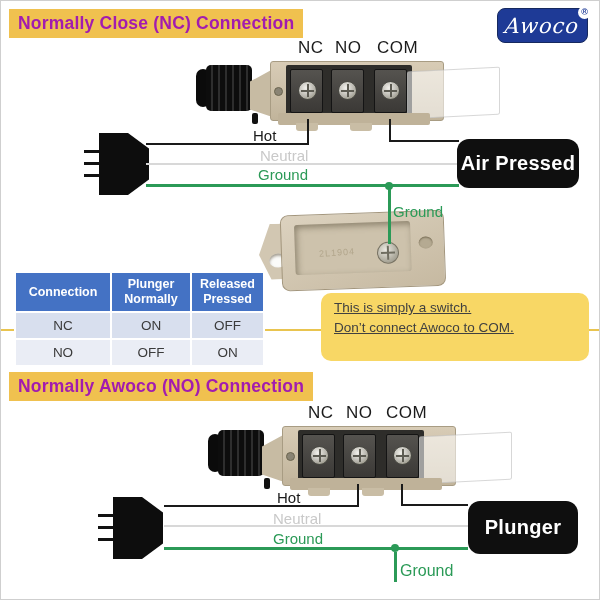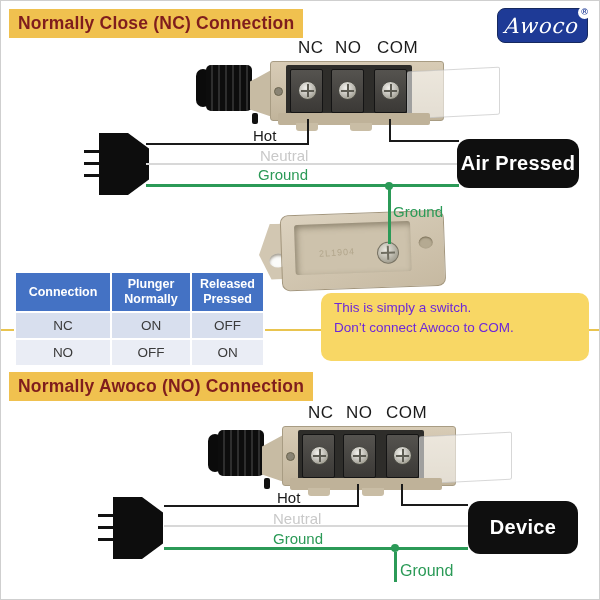--- a/index.html
+++ b/index.html
@@ -4,21 +4,21 @@
 <style>
   html,body{margin:0;padding:0;background:#fff;}
   .canvas{
     position:relative;width:600px;height:600px;background:#ffffff;
     font-family:"Liberation Sans",sans-serif;overflow:hidden;
     border:1px solid #cfcfcf;box-sizing:border-box;
   }
 
   
   .title-badge{
-    position:absolute;background:#F0C14F;color:#7f1d1d;
+    position:absolute;background:#F0C14F;color:#a21caf;
     font-size:17.5px;font-weight:bold;padding:4px 9px;line-height:21px;
     letter-spacing:.2px;z-index:3;
   }
   .black-box{
     position:absolute;background:#0f0f0f;color:#ffffff;font-weight:bold;
     font-size:20px;border-radius:12px;display:flex;align-items:center;
     justify-content:center;z-index:4;letter-spacing:.3px;
   }
   
   .logo-box{
@@ -132,21 +132,21 @@
   .conn-table tr.r1 td{background:#D8DFEE;}
   .conn-table tr.r2 td{background:#EAEDF5;}
   .col-a{width:90px;} .col-b{width:74px;} .col-c{width:67px;}
 
   
   .yellow-line{position:absolute;left:0;top:328px;width:600px;height:2px;background:#E9C44F;z-index:0;}
   .note-box{
     position:absolute;left:320px;top:292px;width:268px;height:68px;background:#F8D765;
     border-radius:10px;z-index:2;padding:5px 0 0 13px;box-sizing:border-box;
   }
-  .note-line{font-size:13.5px;line-height:20px;color:#6d28d9;white-space:nowrap;}
+  .note-line{font-size:13.5px;line-height:20px;color:#404040;white-space:nowrap;text-decoration:underline;}
 </style>
 </head>
 <body>
 
 <div class="canvas">
 
   <div class="title-badge" style="left:8px;top:8px;">Normally Close (NC) Connection</div>
   <div class="logo-box">
     <span class="logo-text">Awoco</span>
   </div>
@@ -275,16 +275,16 @@
   <div class="wire gnd" style="left:163px;top:546px;width:304px;height:3px;"></div>
   <div class="wire hot" style="left:400px;top:483px;width:2px;height:22px;"></div>
   <div class="wire hot" style="left:400px;top:503px;width:67px;height:2px;"></div>
   <div class="dot" style="left:390px;top:543px;"></div>
   <div class="wire gnd" style="left:393px;top:551px;width:3px;height:30px;"></div>
 
   <div class="w-label hot-c" style="left:276px;top:488px;">Hot</div>
   <div class="w-label neu-c" style="left:272px;top:509px;">Neutral</div>
   <div class="w-label gnd-c" style="left:272px;top:529px;">Ground</div>
 
-  <div class="black-box" style="left:467px;top:500px;width:110px;height:53px;">Device</div>
+  <div class="black-box" style="left:467px;top:500px;width:110px;height:53px;">Plunger</div>
   <div class="ground-sub" style="left:399px;top:561px;font-size:16px;">Ground</div>
 
 </div>
 
 </body></html>

